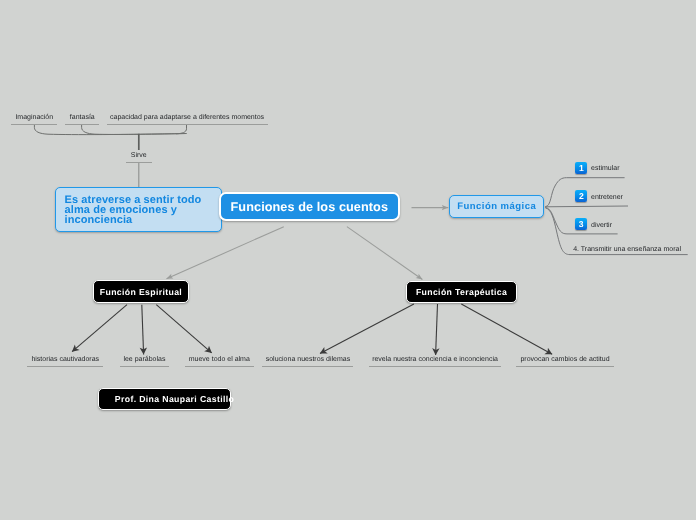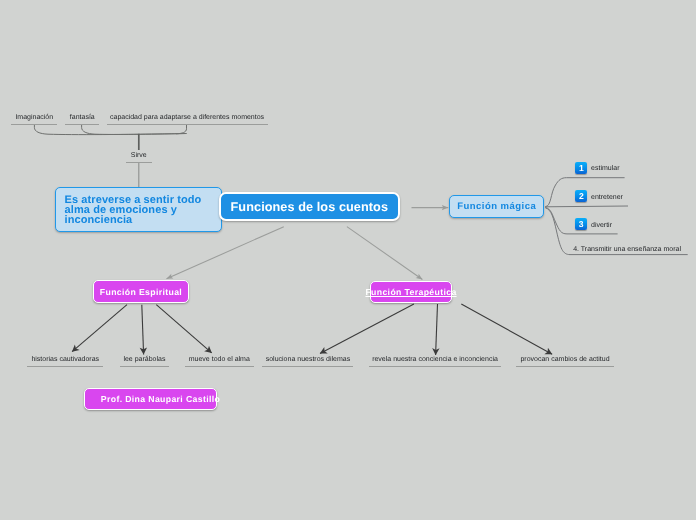--- a/index.html
+++ b/index.html
@@ -15,21 +15,21 @@
         align-items:center;justify-content:center;text-align:center;
         white-space:nowrap;}
 
   .node-central{
     background:#1e90e4;border:2.5px solid #ffffff;border-radius:7px;
     color:#ffffff;font-weight:bold;font-size:12.7px;letter-spacing:0.07px;
     padding-top:1px;
     box-shadow:0 1px 2px rgba(0,0,0,0.30);
   }
   .node-sec{
-    background:#d946ef;border:1.2px solid #ffffff;border-radius:5px;
+    background:#000000;border:1.2px solid #ffffff;border-radius:5px;
     color:#ffffff;font-weight:bold;font-size:8.7px;letter-spacing:0.36px;
     padding-top:1.4px;
     box-shadow:0 1px 2px rgba(0,0,0,0.32);
   }
   .node-light{
     background:#c3def2;border:1.7px solid #2198e8;border-radius:5px;
     color:#1287e0;font-weight:bold;
     box-shadow:0 1px 2px rgba(0,0,0,0.26);
   }
   .node-emociones{font-size:11px;text-align:left;letter-spacing:0.09px;
@@ -152,21 +152,21 @@
   </div>
 
   <div class="leaf noul" style="left:573.2px;top:245.8px;">
     <span class="txt">4. Transmitir una enseñanza moral</span>
   </div>
 
   <div class="node node-sec" style="left:93.2px;top:280.4px;width:95.6px;height:22.4px;">
     <span>Función Espiritual</span>
   </div>
 
-  <div class="node node-sec" style="left:370px;top:280.6px;width:82px;height:22.4px;text-decoration:underline;">
+  <div class="node node-sec" style="left:406px;top:280.6px;width:111px;height:22.4px;">
     <span>Función Terapéutica</span>
   </div>
 
   <div class="leaf" style="left:27.1px;top:356px;width:76.3px;text-align:center;">
     <span class="txt">historias cautivadoras</span>
     <span class="ul"></span>
   </div>
   <div class="leaf" style="left:119.8px;top:356px;width:49.3px;text-align:center;">
     <span class="txt">lee parábolas</span>
     <span class="ul"></span>
@@ -182,17 +182,17 @@
   </div>
   <div class="leaf" style="left:369.2px;top:356px;width:131.6px;text-align:center;">
     <span class="txt">revela nuestra conciencia e inconciencia</span>
     <span class="ul"></span>
   </div>
   <div class="leaf" style="left:516px;top:356px;width:98px;text-align:center;">
     <span class="txt">provocan cambios de actitud</span>
     <span class="ul"></span>
   </div>
 
-  <div class="node node-sec" style="left:84px;top:387.5px;width:133px;height:22.6px;padding-left:20px;">
+  <div class="node node-sec" style="left:98px;top:387.5px;width:133px;height:22.6px;padding-left:20px;">
     <span>Prof. Dina Naupari Castillo</span>
   </div>
 
 </div>
 
 </body></html>

